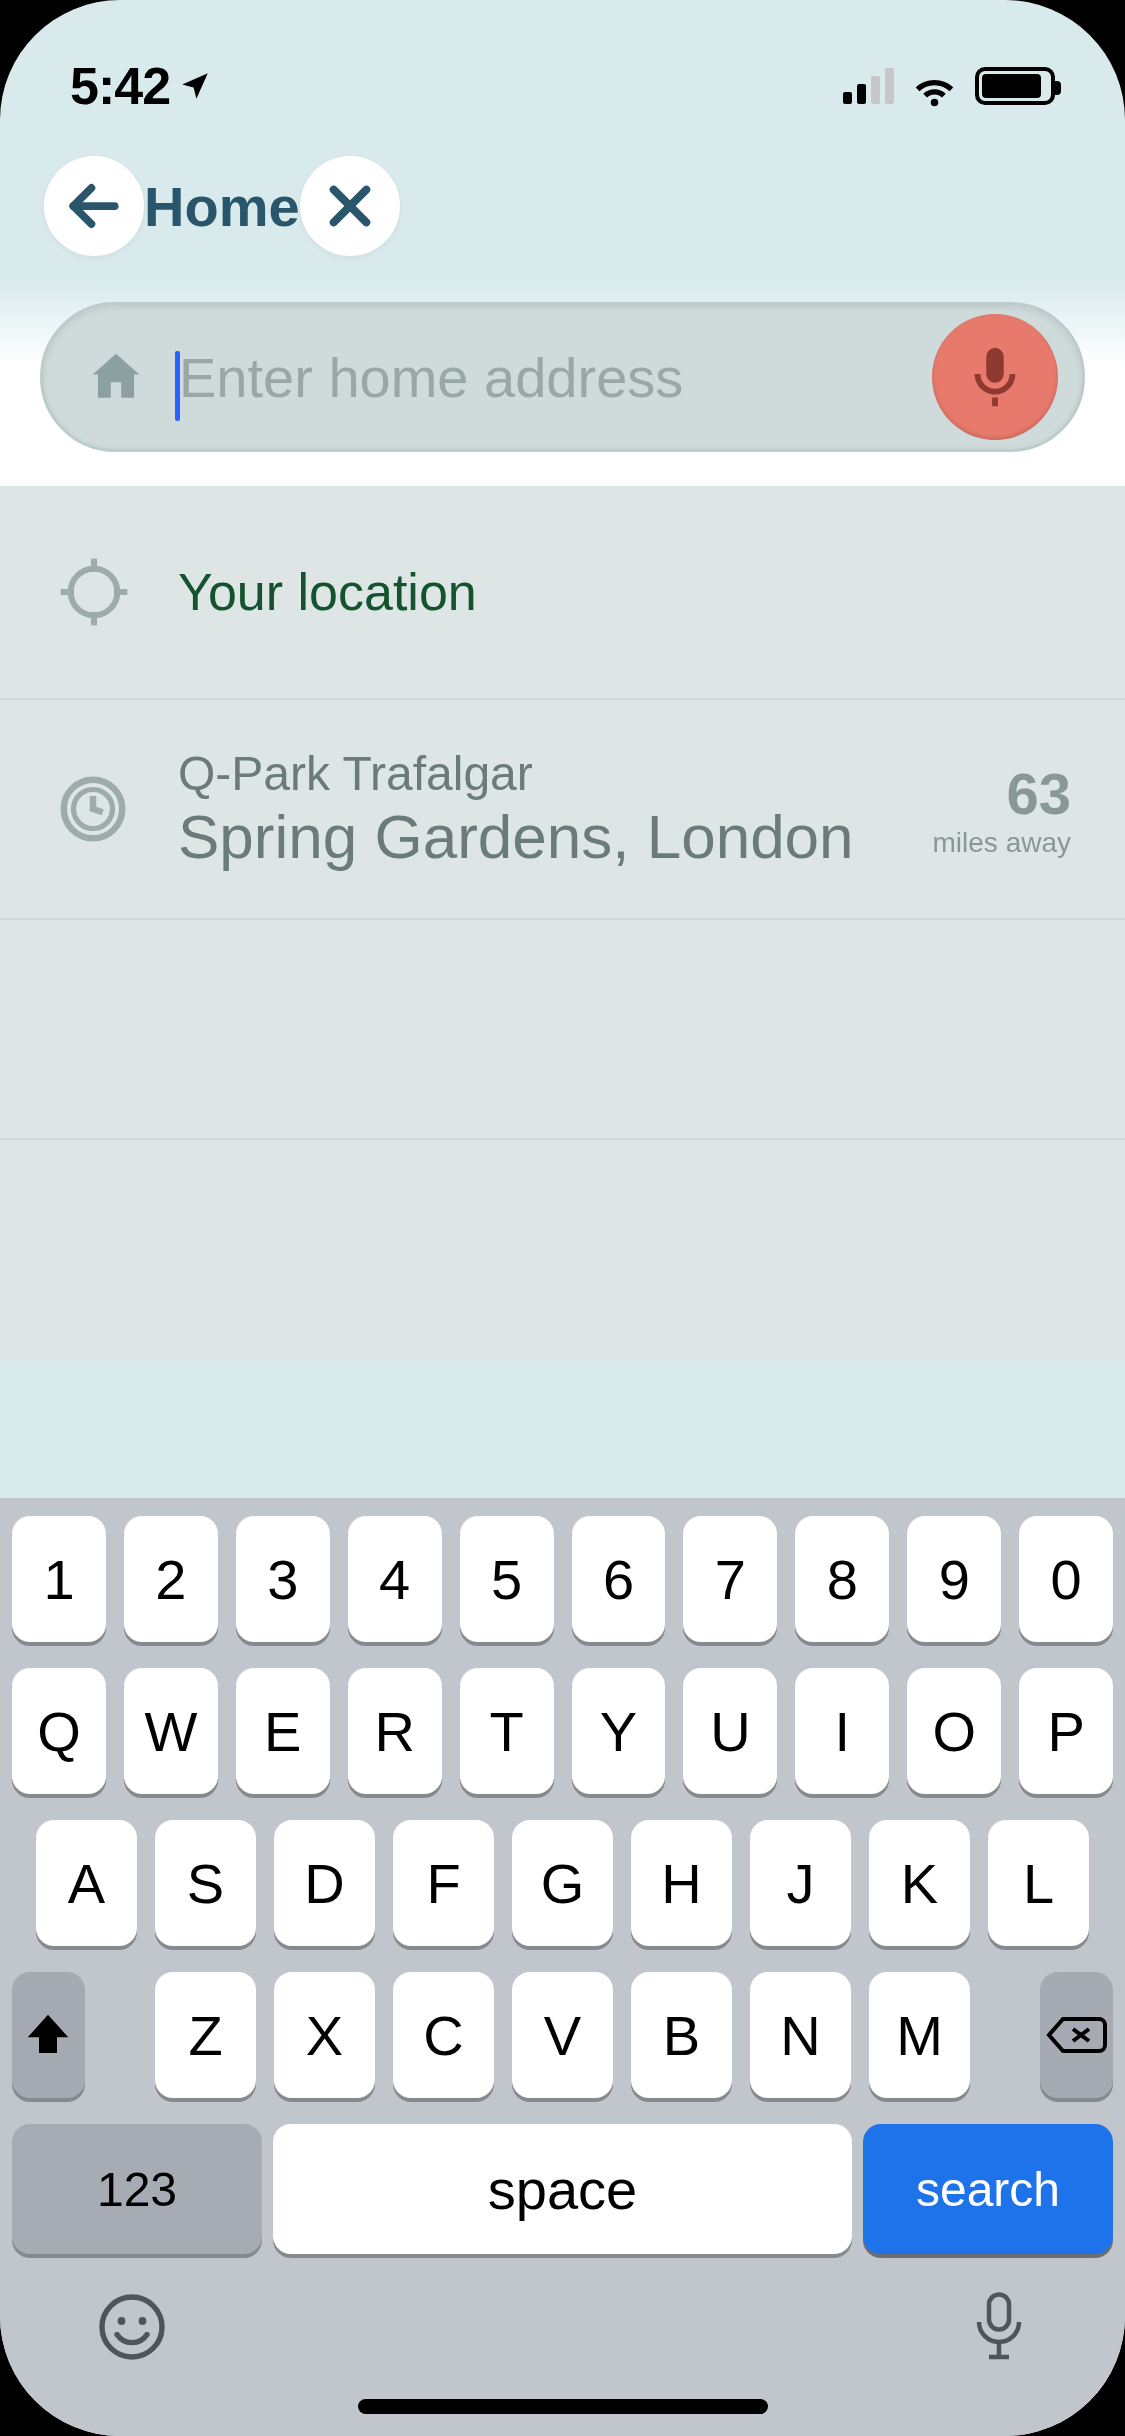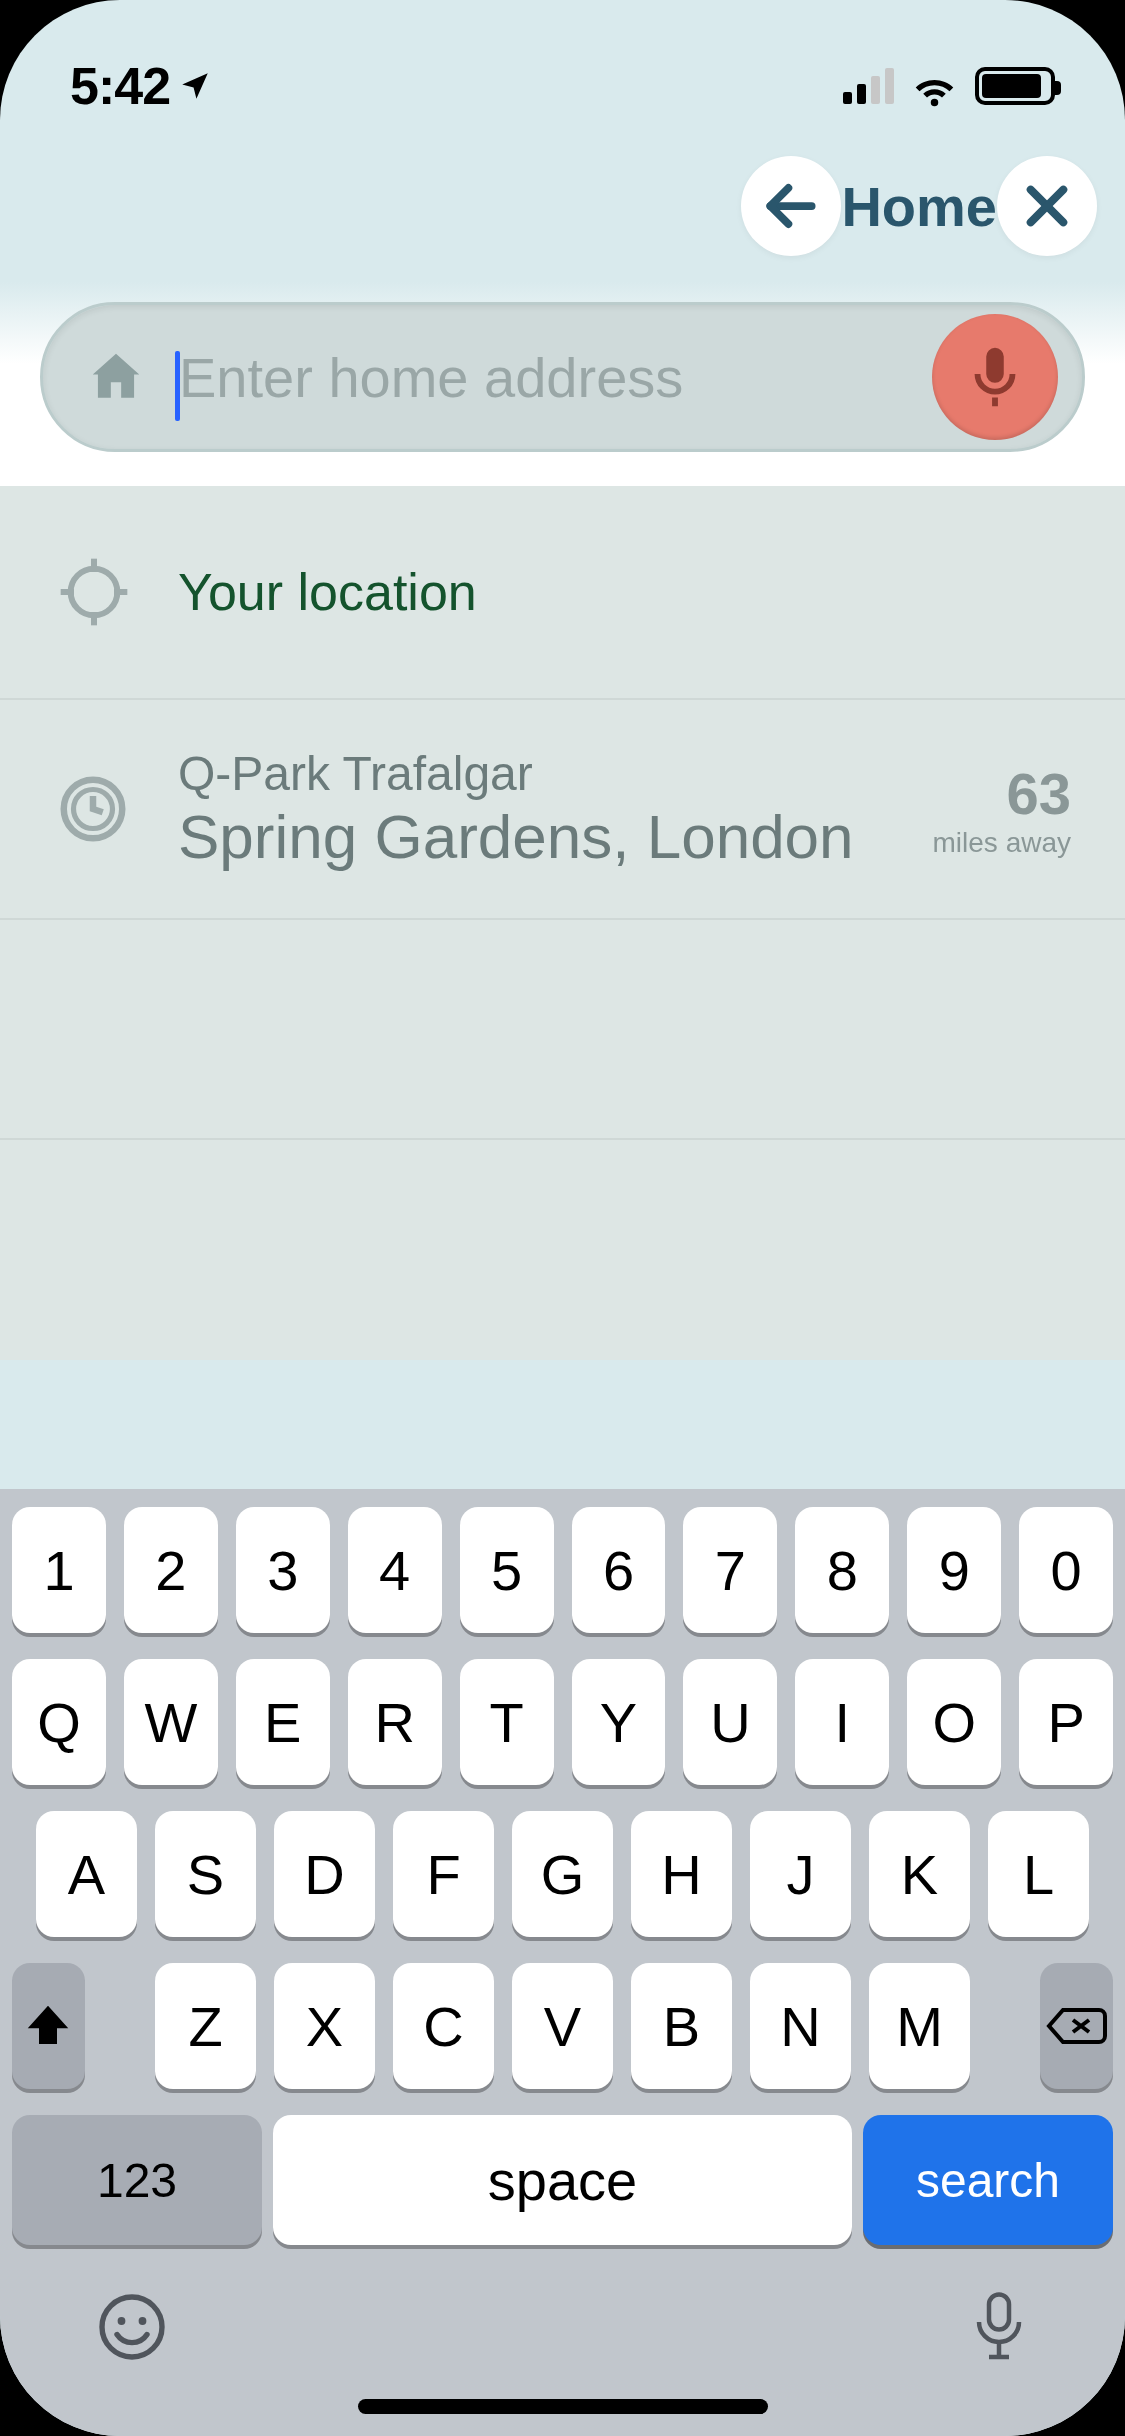--- a/index.html
+++ b/index.html
@@ -12,21 +12,21 @@
   .statusbar .right { display:flex; align-items:center; gap:18px; }
   .sig-bars { display:flex; align-items:flex-end; gap:5px; }
   .sig-bars span { width:9px; background:#c7c7c7; border-radius:2px; }
   .sig-bars span.on { background:#000; }
   .wifi { width:45px; height:45px; }
   .battery { width:80px; height:38px; border:4px solid #000; border-radius:10px; position:relative; display:flex; align-items:center; padding:3px; }
   .battery::after { content:""; position:absolute; right:-10px; top:10px; width:6px; height:14px; background:#000; border-radius:0 4px 4px 0; }
   .battery .fill { width:90%; height:100%; background:#000; border-radius:4px; }
 
   
-  .header { height:152px; display:flex; align-items:center; justify-content:flex-end; padding:0 28px; }
+  .header { height:152px; display:flex; align-items:center; justify-content:flex-start; padding:0 44px; }
   .circle-btn { width:100px; height:100px; border-radius:50%; background:#fff; display:flex; align-items:center; justify-content:center; box-shadow:0 2px 6px rgba(0,0,0,.05); cursor:pointer; }
   .header .title { font-size:56px; font-weight:800; color:#2a566c; }
 
   
   .search-wrap { background:linear-gradient(#d9eaed,#ffffff 40%,#ffffff); padding:20px 40px 34px 40px; border-bottom-left-radius:0; }
   .search-pill { position:relative; height:150px; border-radius:80px; background:#cfdada; border:3px solid #bcc; display:flex; align-items:center; padding:0 24px 0 42px; box-shadow:inset 0 2px 6px rgba(0,0,0,.08), 0 1px 0 rgba(255,255,255,.6); }
   .search-pill .home-ic { color:#8da0a0; margin-right:32px; }
   .search-pill .input-holder { flex:1; position:relative; }
   .search-pill .placeholder { font-size:56px; color:#9aa7a7; font-weight:400; }
   .search-pill .caret { position:absolute; left:-4px; top:6px; width:5px; height:70px; background:#2862ff; border-radius:2px; animation:blink 1.1s infinite; }
@@ -51,21 +51,21 @@
   .krow { display:flex; gap:18px; padding:0 12px; margin-bottom:26px; }
   .krow.center { justify-content:center; }
   .key { background:#fff; border-radius:18px; box-shadow:0 4px 0 #86898e; height:126px; display:flex; align-items:center; justify-content:center; font-size:56px; color:#000; cursor:pointer; user-select:none; }
   .krow.r1 .key { flex:1; }
   .krow.r2 .key { flex:1; }
   .krow.r3 .key { width:101px; }
   .krow.r4 .key { width:101px; }
   .krow.r4 .gap-fill { width:48px; }
   .key.special { background:#a6abb3; }
   .key.shift, .key.bksp { width:128px; }
-  .krow.r5 { padding:0 12px; margin-bottom:13px; gap:11px; }
+  .krow.r5 { padding:0 12px; margin-bottom:4px; gap:11px; }
   .key.fn { flex:0 0 250px; background:#a7acb4; font-size:48px; height:130px; }
   .key.space { flex:1; font-size:56px; height:130px; }
   .key.search { flex:0 0 250px; background:#1f73ea; color:#fff; font-size:48px; height:130px; box-shadow:0 4px 0 #6a6d72; }
   .kbd-bottom { display:flex; justify-content:space-between; align-items:center; padding:30px 96px 70px 96px; }
   .kbd-bottom .emoji, .kbd-bottom .mic { color:#50555c; cursor:pointer; }
   .home-ind { position:absolute; bottom:22px; left:50%; transform:translateX(-50%); width:410px; height:15px; background:#000; border-radius:20px; }
 
   svg { display:block; }
 </style>
 </head>

